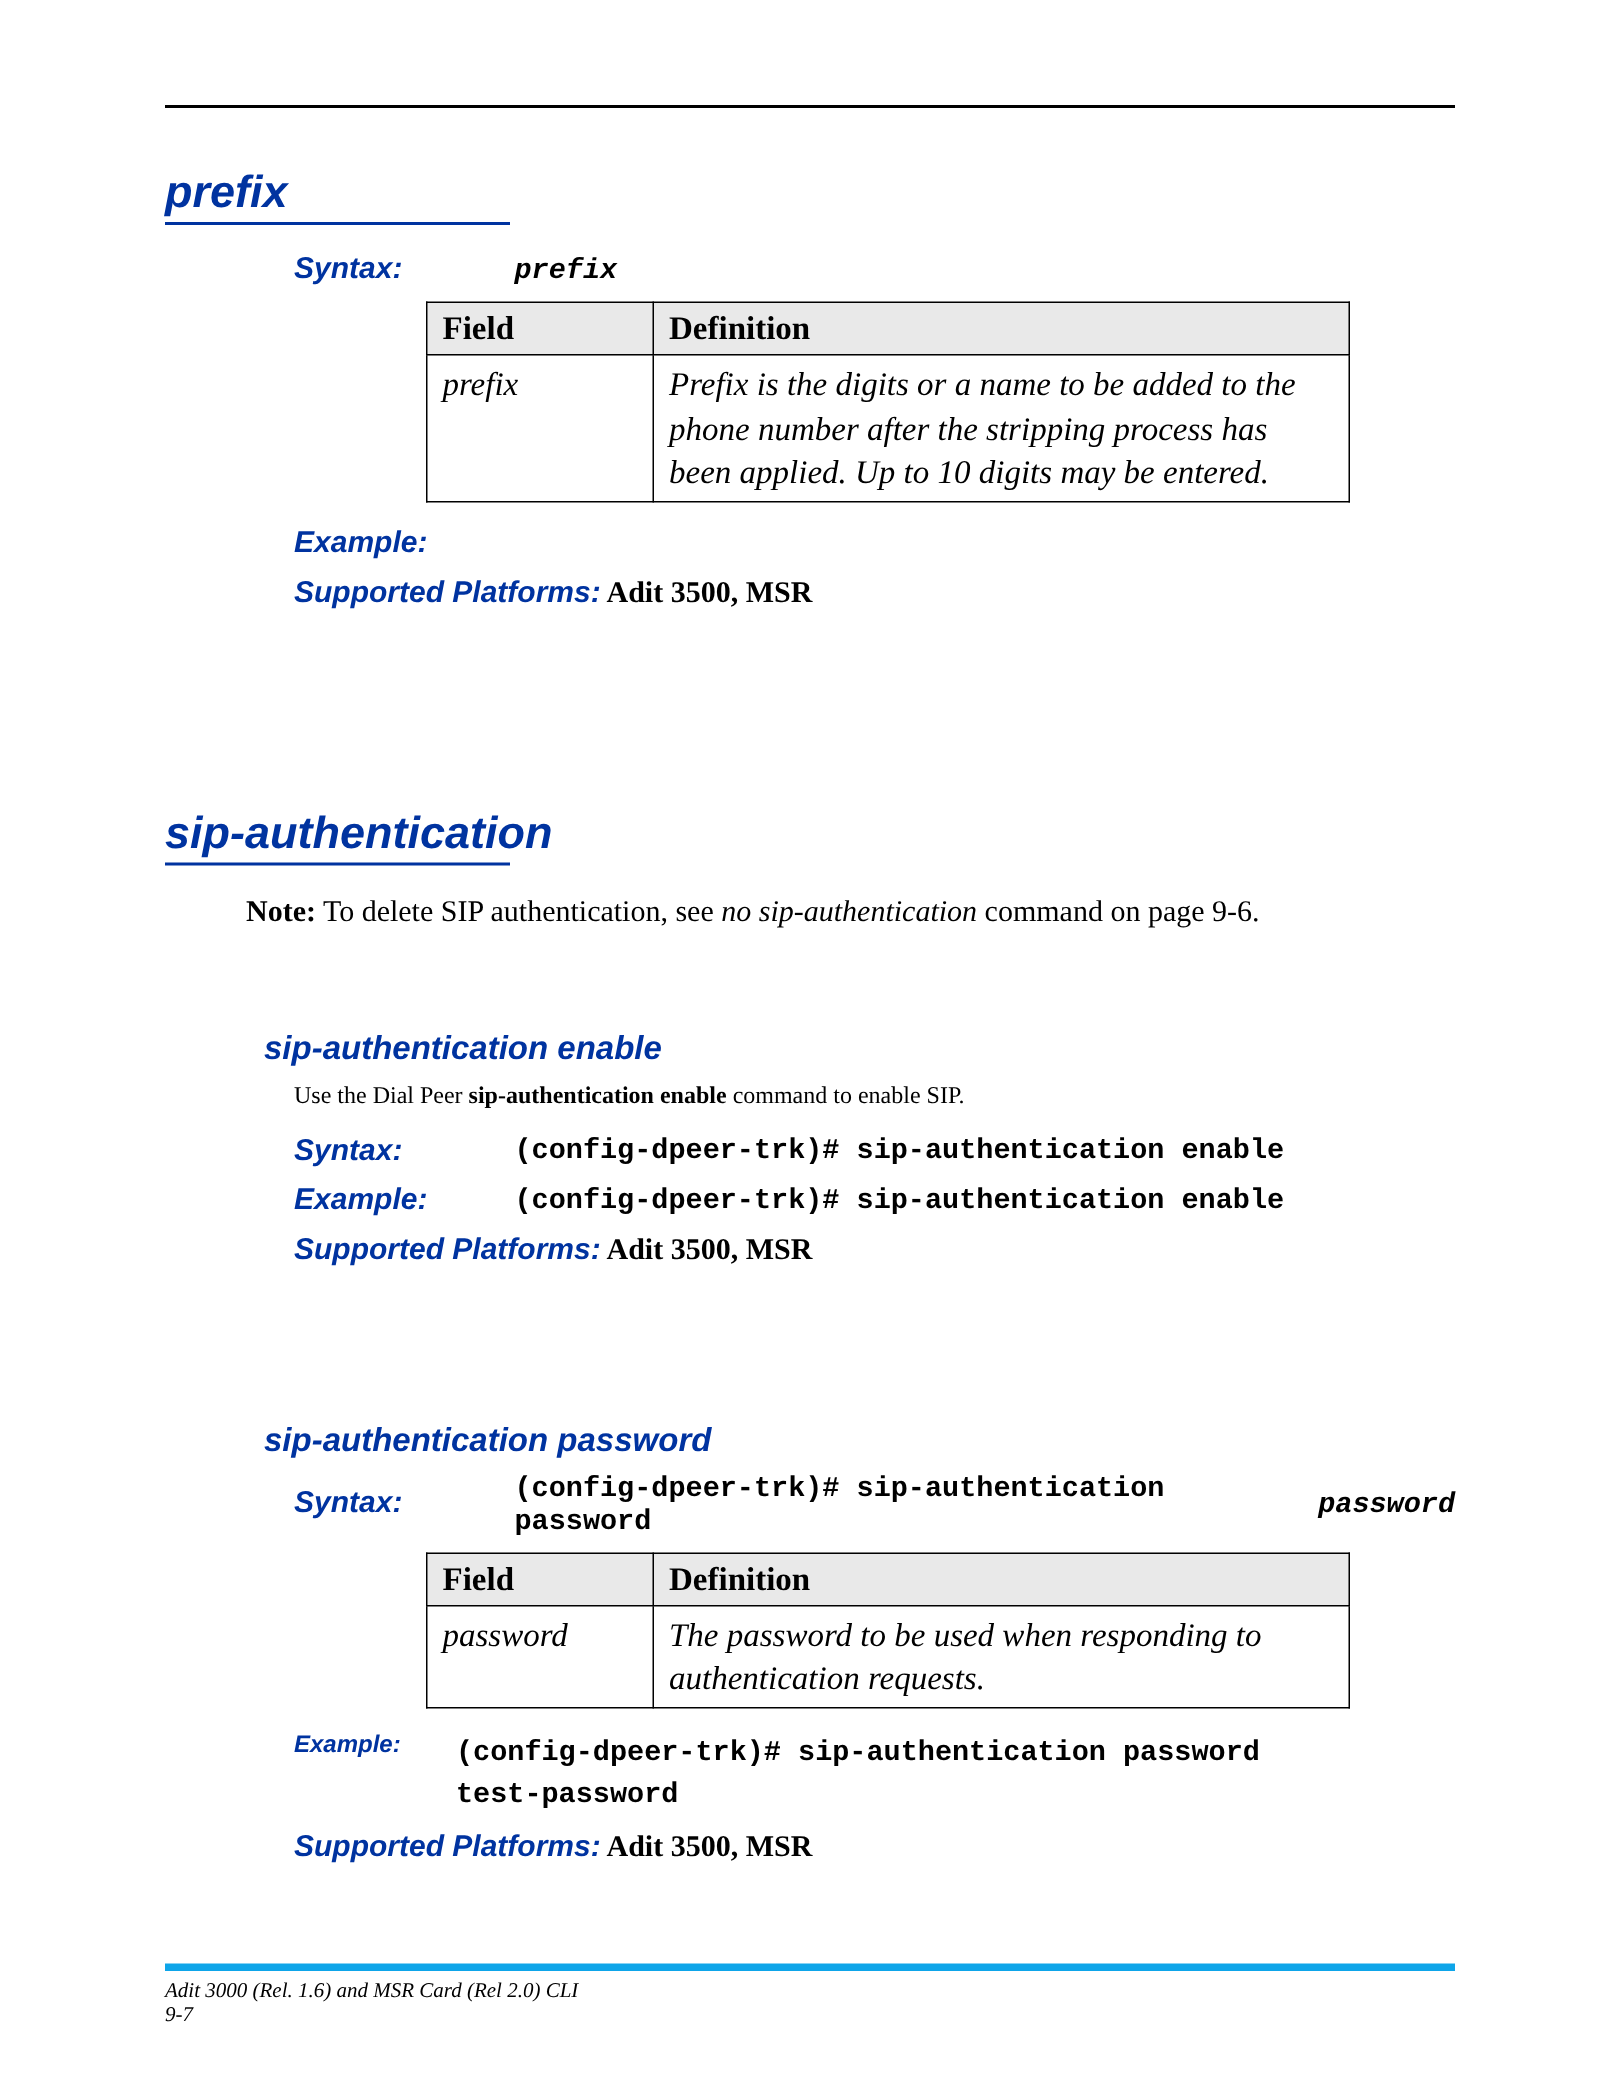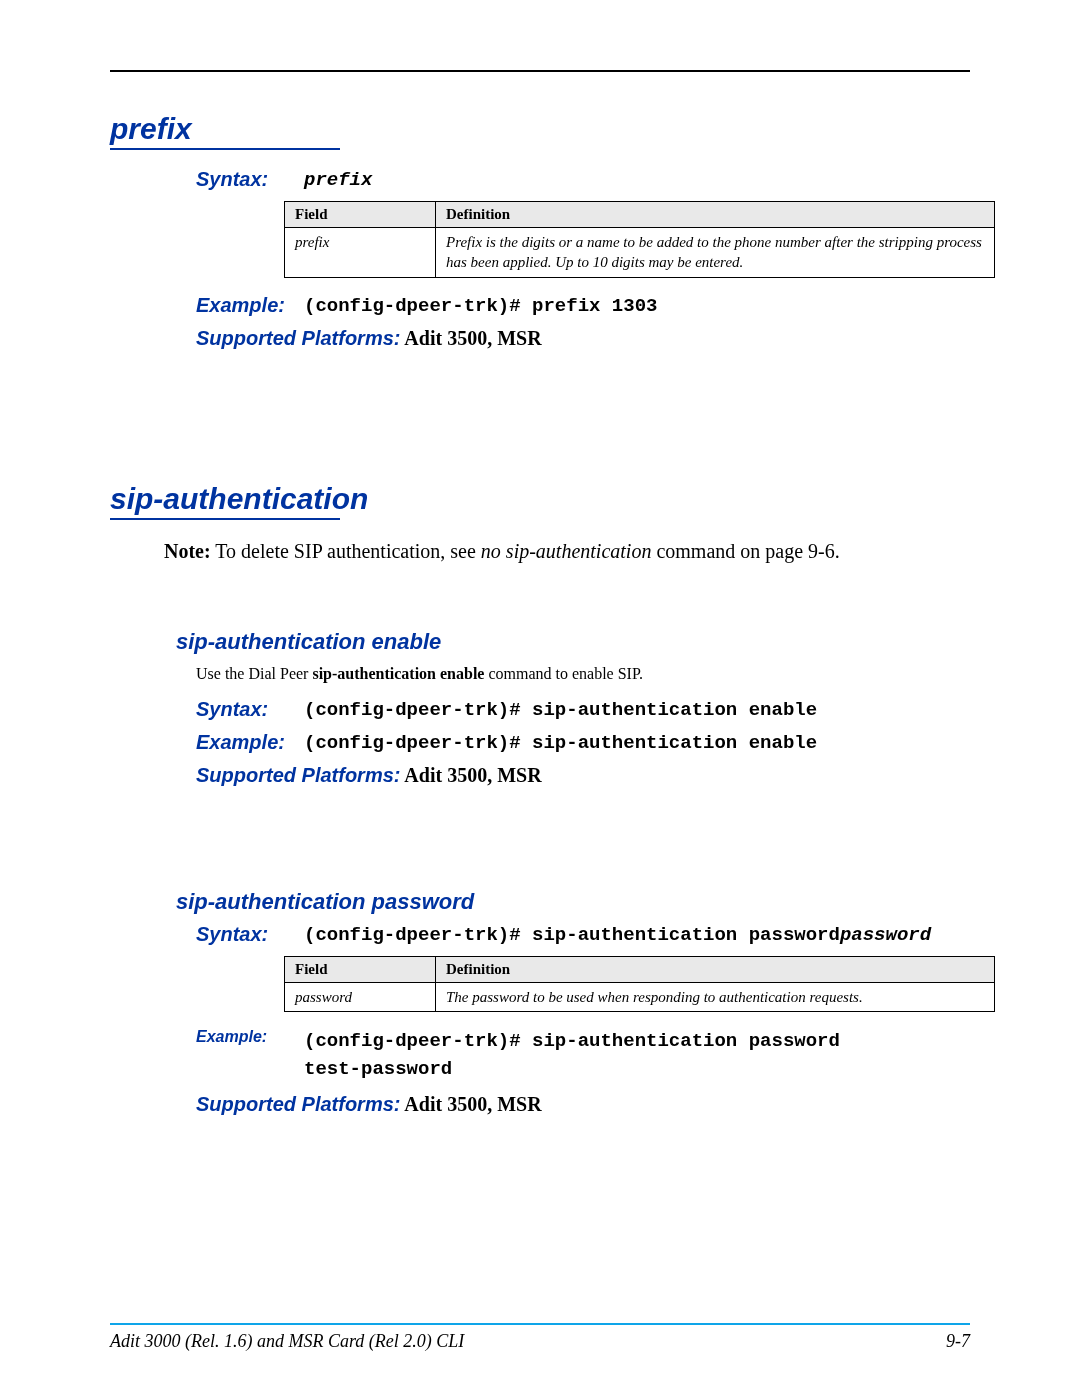--- a/index.html
+++ b/index.html
@@ -58,23 +58,24 @@
     margin: 0 0 14px 54px;
     line-height: 1.35;
   }
   .body-text-indent {
     font-size: 16px;
     margin: 0 0 14px 86px;
     line-height: 1.35;
   }
   .label-row {
     display: flex;
-    align-items: flex-end;
+    align-items: center;
     margin: 0 0 10px 86px;
     font-size: 20px;
+    gap: 39px;
   }
   .label-blue {
     color: #0033a0;
     font-family: Arial, Helvetica, sans-serif;
     font-style: italic;
     font-weight: bold;
     min-width: 108px;
   }
   .mono {
     font-family: "Courier New", Courier, monospace;
@@ -85,22 +86,22 @@
     font-family: "Courier New", Courier, monospace;
     font-style: italic;
     font-weight: bold;
     font-size: 19px;
   }
   .serif-bold { font-weight: bold; }
   .serif-italic { font-style: italic; }
   table.def-table {
     border-collapse: collapse;
     margin: 6px 0 16px 174px;
-    width: 711px;
-    font-size: 15px;
+    width: 616px;
+    font-size: 22px;
   }
   table.def-table th {
     background: #e9e9e9;
     text-align: left;
     font-weight: bold;
     padding: 4px 10px;
     border: 1px solid #000;
   }
   table.def-table td {
     padding: 4px 10px;
@@ -127,26 +128,27 @@
     font-weight: bold;
     font-size: 19px;
     white-space: pre;
     line-height: 1.45;
   }
   .footer {
     position: absolute;
     bottom: 45px;
     left: 110px;
     right: 110px;
-    border-top: 2px solid #0ea5e9;
+    border-top: 5px solid #0ea5e9;
     padding-top: 6px;
     display: flex;
     justify-content: space-between;
     font-style: italic;
-    font-size: 18px;
+    font-size: 14px;
+    flex-direction: column;
   }
   .spacer-md { height: 50px; }
 </style>
 </head>
 <body>
 
 <div class="page">
 
   <hr class="header-rule">
 
@@ -167,21 +169,20 @@
     </tr>
     <tr>
       <td class="field-cell">prefix</td>
       <td>Prefix is the digits or a name to be added to the phone number after the stripping process has been applied.  Up to 10 digits may be entered.</td>
     </tr>
   </tbody>
     </table>
 
   <div class="label-row">
     <span class="label-blue">Example:</span>
-    <span class="mono">(config-dpeer-trk)# prefix 1303</span>
   </div>
 
   <div class="supported-row">
     <span class="label-blue">Supported Platforms:</span><span class="serif-bold">  Adit 3500, MSR</span>
   </div>
 
   <div class="big-gap"></div>
 
   <div class="section-heading">sip-authentication</div>
   <hr class="section-heading-rule">

